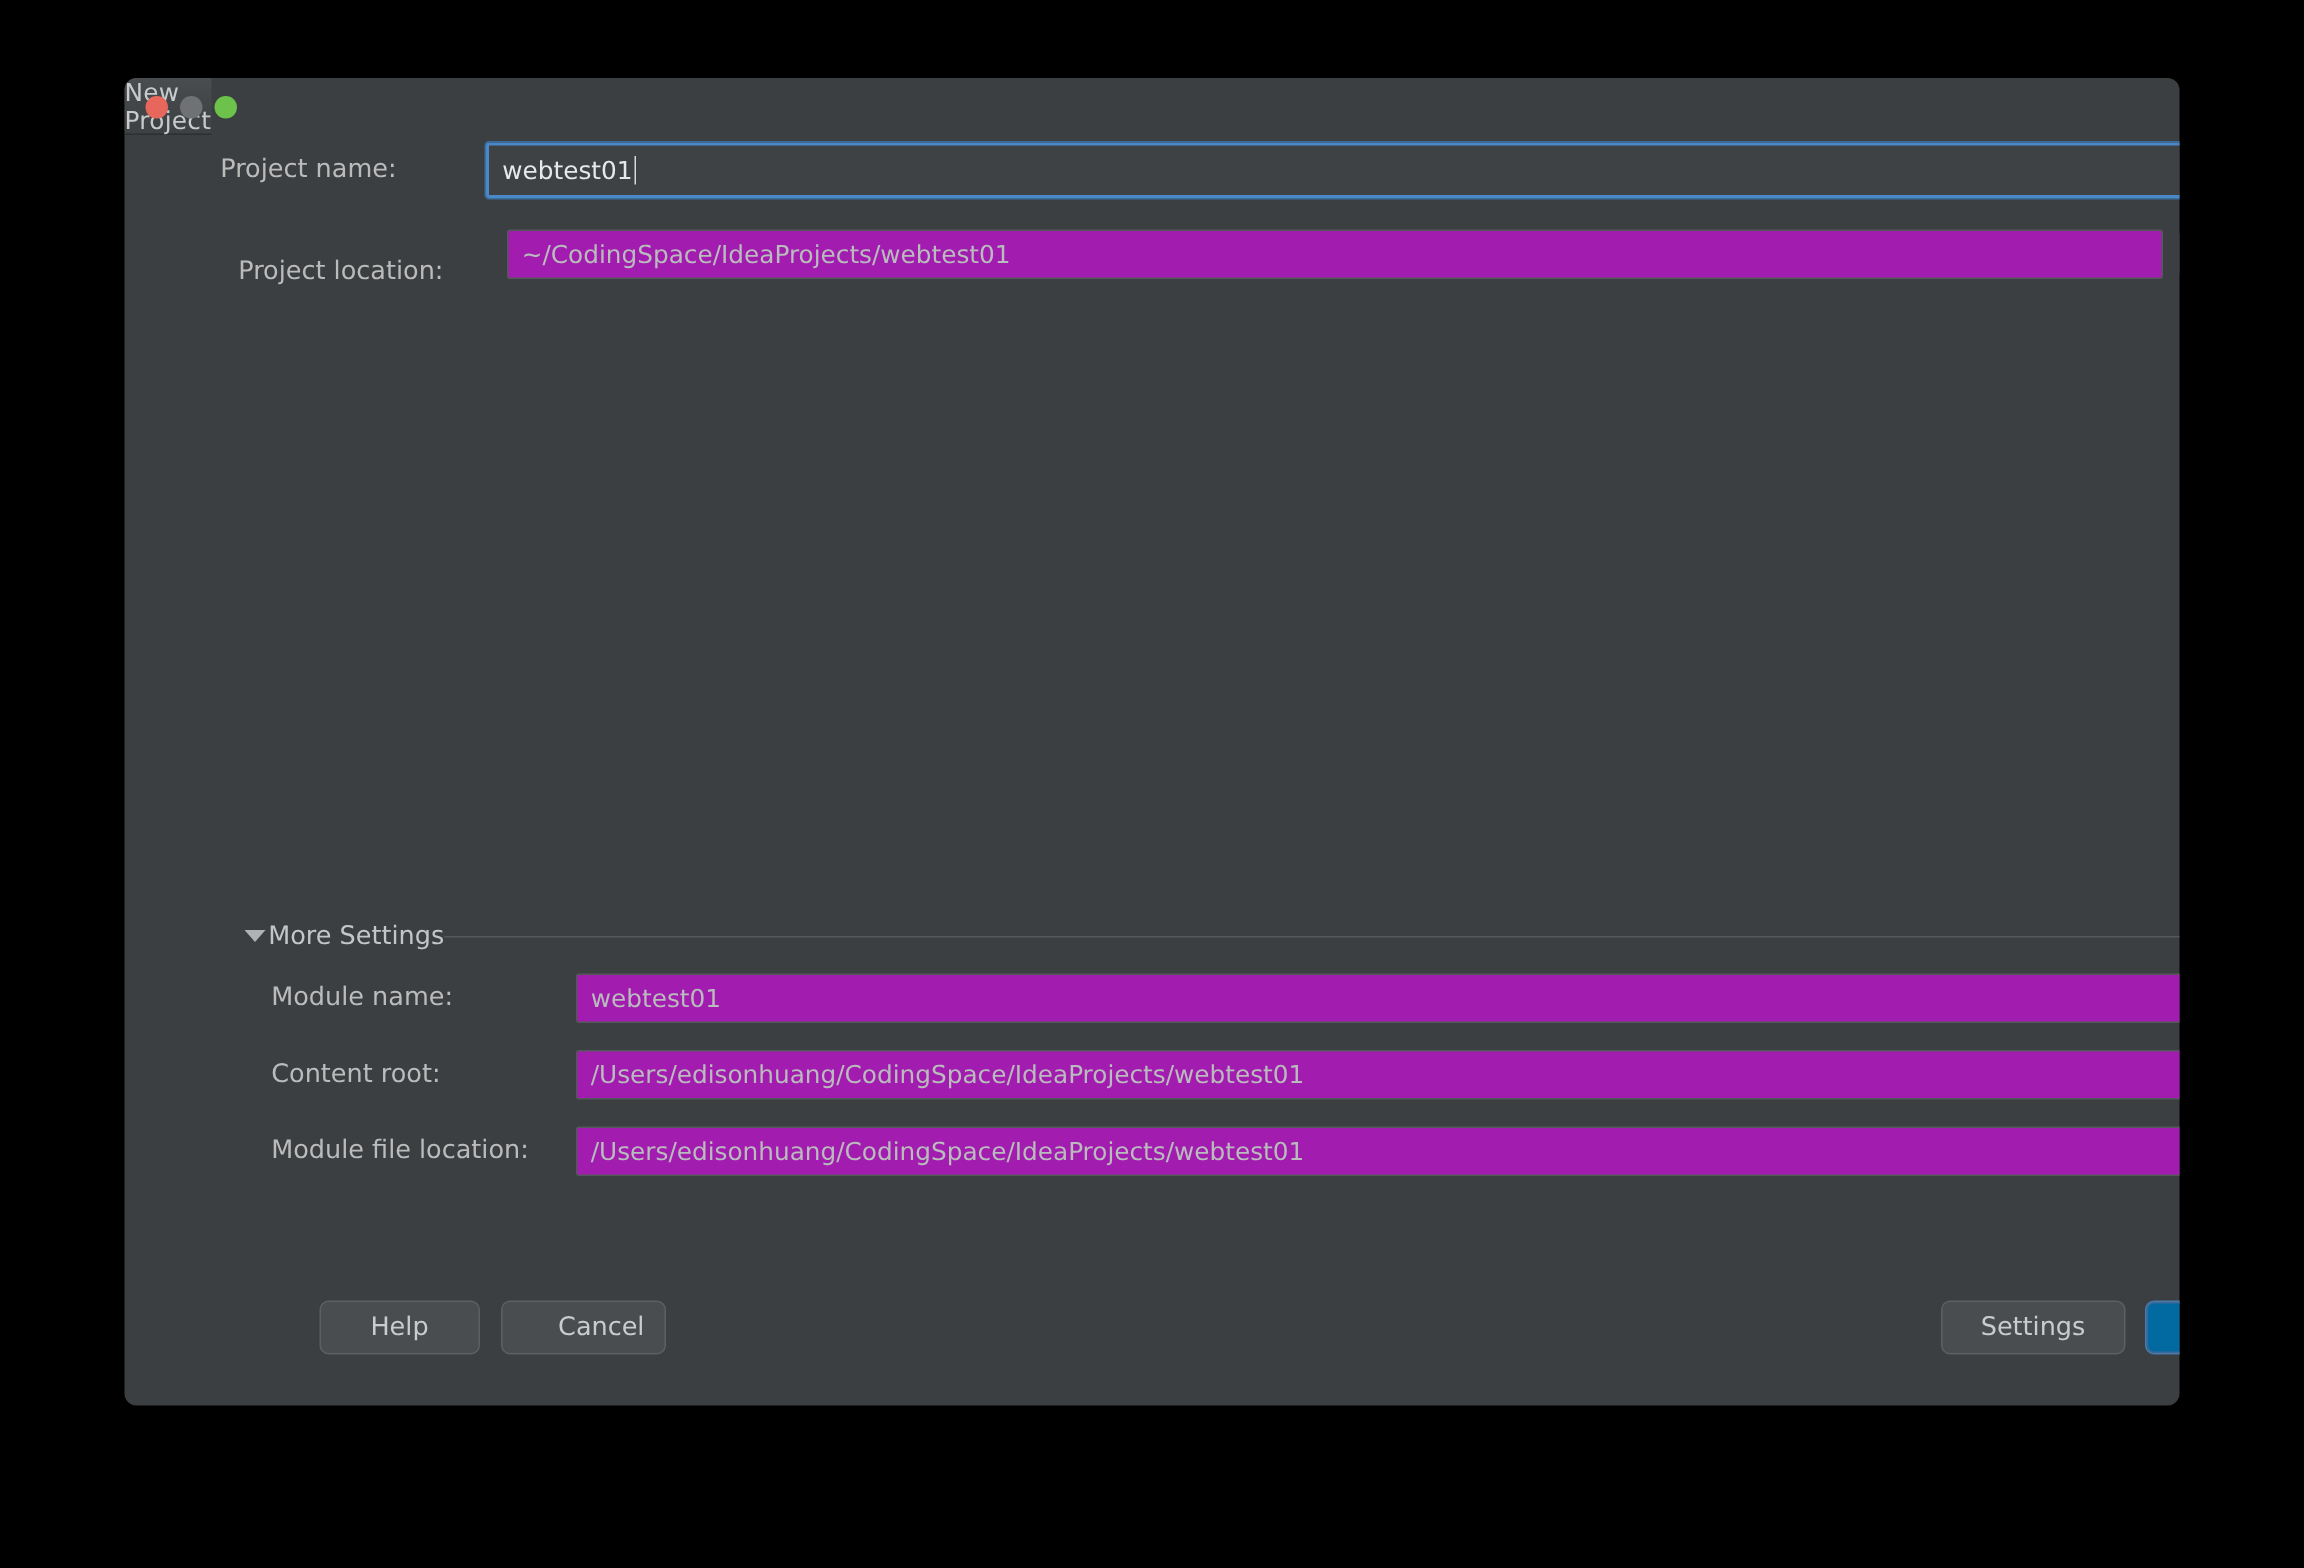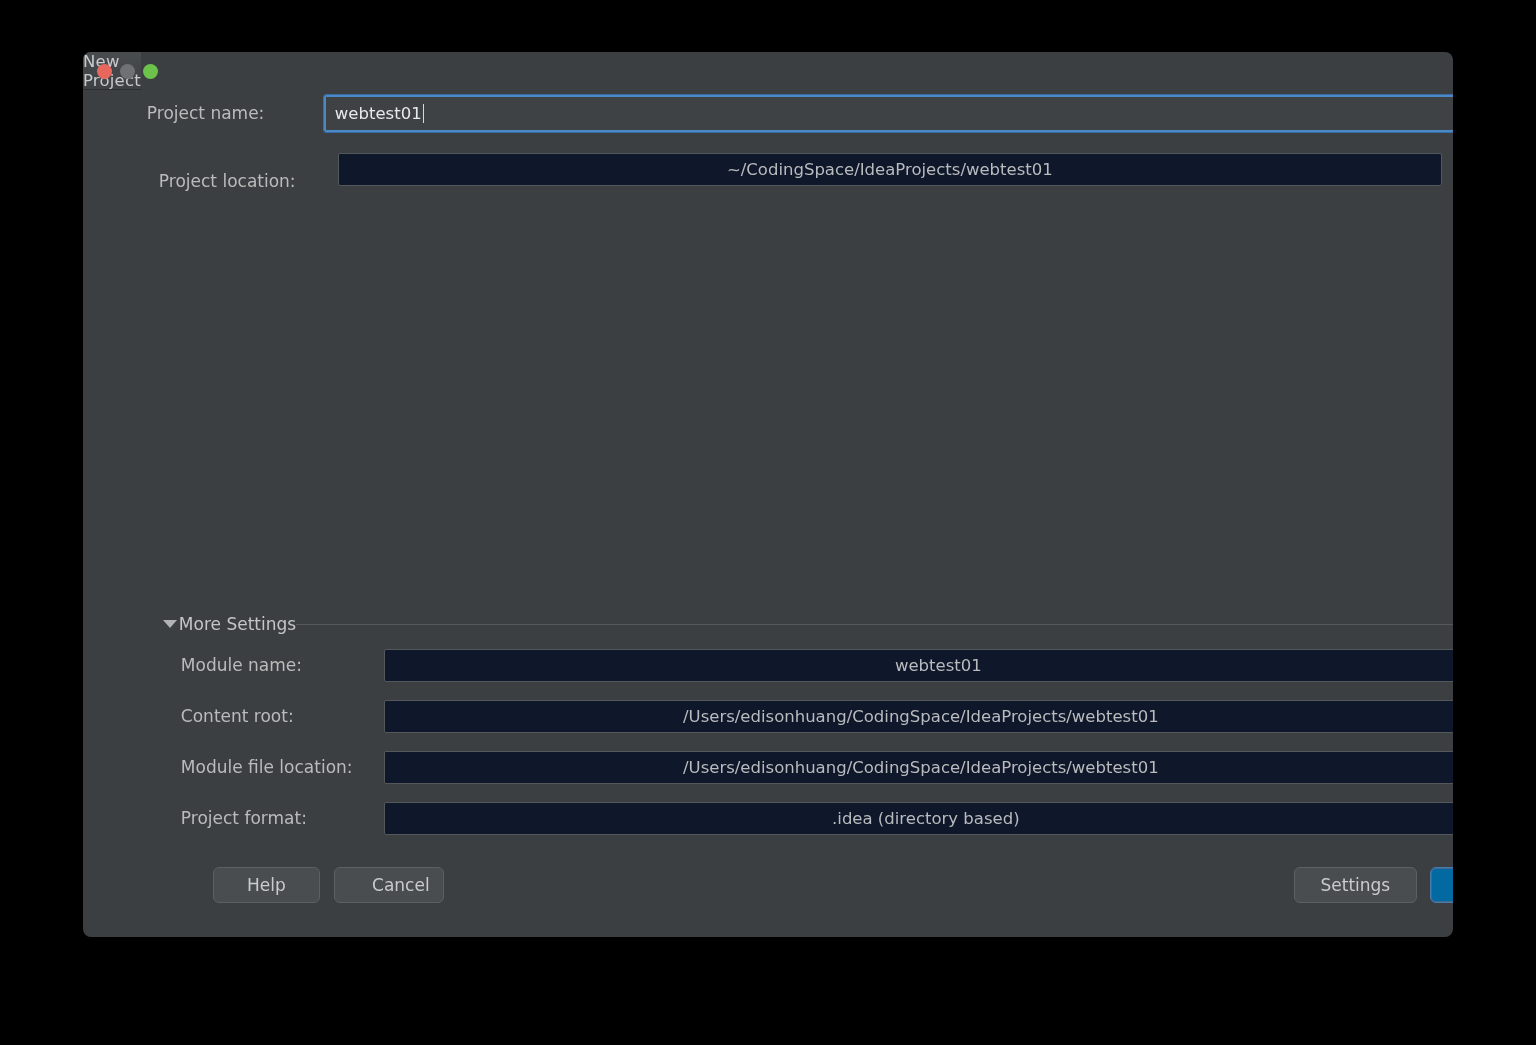--- a/index.html
+++ b/index.html
@@ -87,24 +87,23 @@
     white-space: nowrap;
   }
   .field.focused {
     background: #3f4244;
     border: 2px solid #4a88c7;
     outline: 1px solid #3b6ea0;
     color: #e6e8ea;
     height: 37px;
   }
   .field.dim {
-    background: #0f172a;
+    background: #a21caf;
     border: 1px solid #55585a;
     color: #b9bbbd;
-    justify-content: center;
   }
   .caret {
     display: inline-block;
     width: 1.5px;
     height: 19px;
     background: #d6d8da;
     margin-left: 1px;
   }
 
   
@@ -264,27 +263,20 @@
       <div class="field dim" style="flex:1 1 auto; margin-left:8px; position:relative; padding-right:44px;">
         <span>/Users/edisonhuang/CodingSpace/IdeaProjects/webtest01</span>
         <span class="folder-btn">
           <svg width="20" height="16" viewBox="0 0 20 16">
             <path d="M1 3 L1 14 L19 14 L19 5 L9 5 L7.5 3 Z" fill="#62666a" stroke="#797d81" stroke-width="1"></path>
           </svg>
         </span>
       </div>
     </div>
 
-    <div class="row" style="left:40px; top:749px; width:1312px; height:34px;">
-      <div class="lbl" style="width:195px;">Project format:</div>
-      <div class="field dim" style="flex:1 1 auto; margin-left:8px; position:relative; padding-right:34px;">
-        <span>.idea (directory based)</span>
-        <span class="combo-arrow"></span>
-      </div>
-    </div>
 
     <div id="footer">
       <div class="btn" style="left:27px; top:8px; width:107px;">Help</div>
       <div class="btn" style="left:148px; top:8px; width:110px;padding-left:24px;">Cancel</div>
       <div class="btn" style="left:1108px; top:8px; width:123px;">Settings</div>
       <div class="btn primary" style="left:1244px; top:8px; width:108px;">Finish</div>
     </div>
 
   </div>
 </div>

